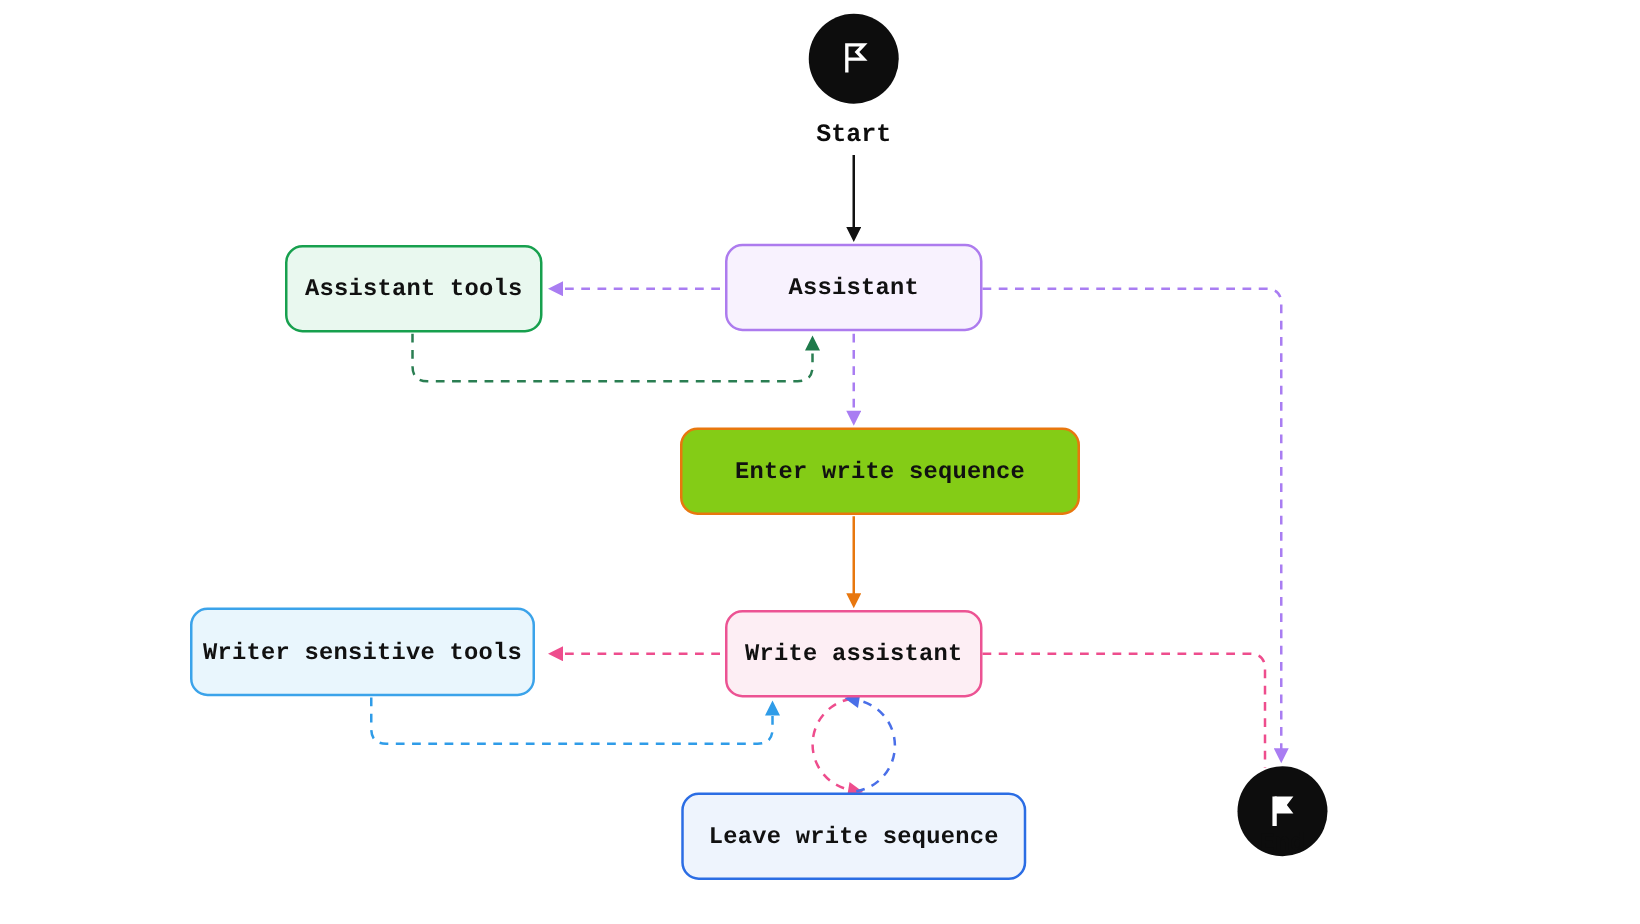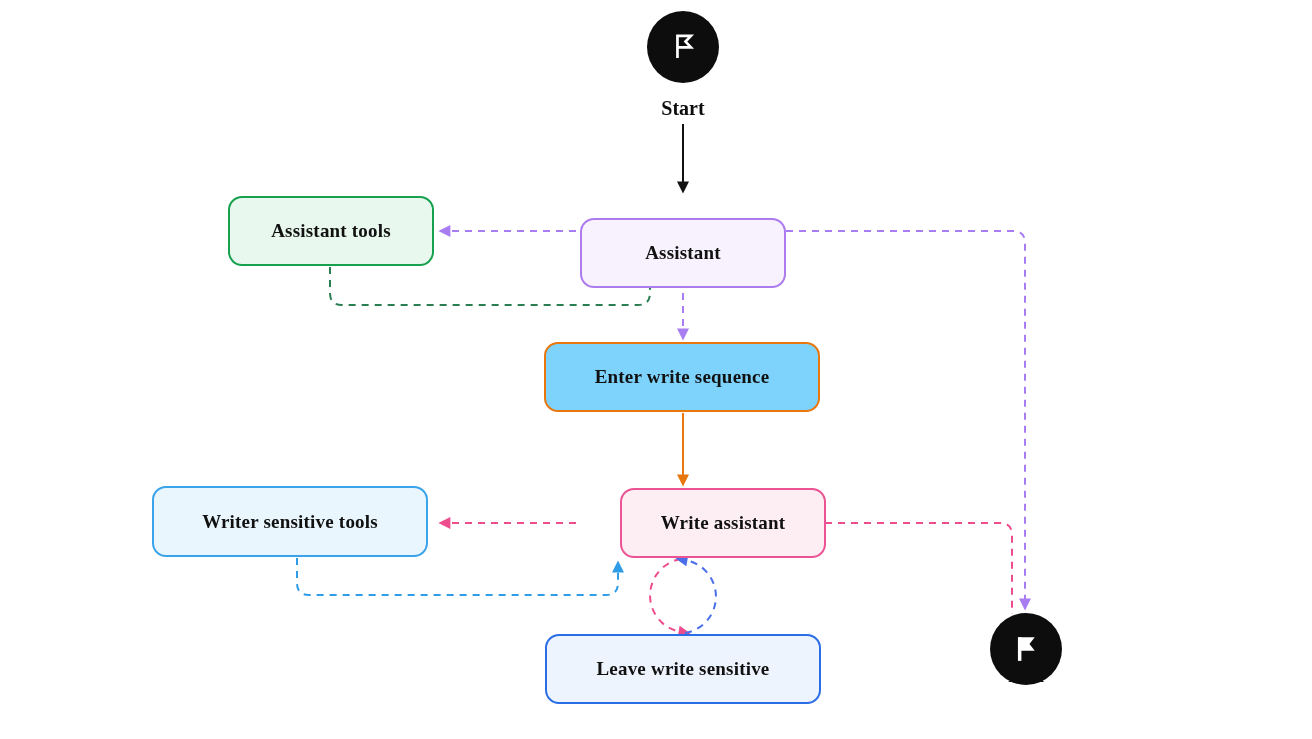--- a/index.html
+++ b/index.html
@@ -1,18 +1,18 @@
 <!DOCTYPE html>
 <html><head>
 <meta charset="utf-8">
 <style>
   html,body{margin:0;padding:0;background:#ffffff;}
   .canvas{
     position:relative;width:1312px;height:739px;background:#ffffff;overflow:hidden;
-    font-family:Liberation Serif, serif;
+    font-family:Liberation Mono, monospace;
     border-radius:28px;
   }
   svg.edges{position:absolute;left:0;top:0;width:1312px;height:739px;}
   svg.edges path.edge{fill:none;stroke-width:2;}
   .node{
     position:absolute;display:flex;align-items:center;justify-content:center;
     border:2px solid #0369a1;border-radius:14px;background:#fff;
     font-weight:bold;font-size:19px;color:#111;letter-spacing:.2px;
     box-sizing:border-box;text-align:center;
   }
@@ -68,42 +68,42 @@
     <path class="edge" d="M786 523 H1000 Q1012 523 1012 535 V614" stroke="#ee4d8d" stroke-dasharray="7 6"></path>
   </svg>
 
   <div class="terminal" style="left:647px;top:11px;">
     <svg width="38" height="38" viewBox="0 0 24 24">
       <path d="M8.5 19 V5 H17 L13.6 8.6 L17 12.2 H8.5" fill="none" stroke="#ffffff" stroke-width="1.7"></path>
     </svg>
   </div>
   <div class="terminal-label" style="left:623px;top:97px;">Start</div>
 
-  <div class="node" style="left: 580px; top: 195px; width: 206px; height: 70px; background: rgb(248, 242, 254); border-color: rgb(173, 123, 238); margin-top: 23px;">
+  <div class="node" style="left: 580px; top: 195px; width: 206px; height: 70px; background: rgb(248, 242, 254); border-color: rgb(173, 123, 238);">
     <span>Assistant</span>
   </div>
 
   <div class="node" style="left: 228px; top: 196px; width: 206px; height: 70px; background: rgb(233, 248, 239); border-color: rgb(23, 160, 78);">
     <span>Assistant tools</span>
   </div>
 
-  <div class="node" style="left: 544px; top: 342px; width: 276px; height: 70px; background: #7dd3fc; border-color: rgb(232, 119, 14);">
+  <div class="node" style="left: 544px; top: 342px; width: 320px; height: 70px; background: #84cc16; border-color: rgb(232, 119, 14);">
     <span>Enter write sequence</span>
   </div>
 
-  <div class="node" style="left: 580px; top: 488px; width: 206px; height: 70px; background: rgb(253, 238, 244); border-color: rgb(236, 83, 147); margin-left: 40px;">
+  <div class="node" style="left: 580px; top: 488px; width: 206px; height: 70px; background: rgb(253, 238, 244); border-color: rgb(236, 83, 147);">
     <span>Write assistant</span>
   </div>
 
   <div class="node" style="left: 152px; top: 486px; width: 276px; height: 71px; background: rgb(233, 246, 253); border-color: rgb(59, 163, 234);">
     <span>Writer sensitive tools</span>
   </div>
 
   <div class="node" style="left: 545px; top: 634px; width: 276px; height: 70px; background: rgb(238, 244, 253); border-color: rgb(43, 109, 228);">
-    <span>Leave write sensitive</span>
+    <span>Leave write sequence</span>
   </div>
 
   <div class="terminal" style="left:990px;top:613px;">
     <svg width="38" height="38" viewBox="0 0 24 24">
       <path d="M8 19.5 V4.5" stroke="#ffffff" stroke-width="2.2"></path>
       <path d="M8 4.5 H17.5 L14.2 8.8 L17.5 13.1 H8 Z" fill="#ffffff"></path>
     </svg>
   </div>
   <div class="terminal-label" style="left:966px;top:664px;">End</div>
 

